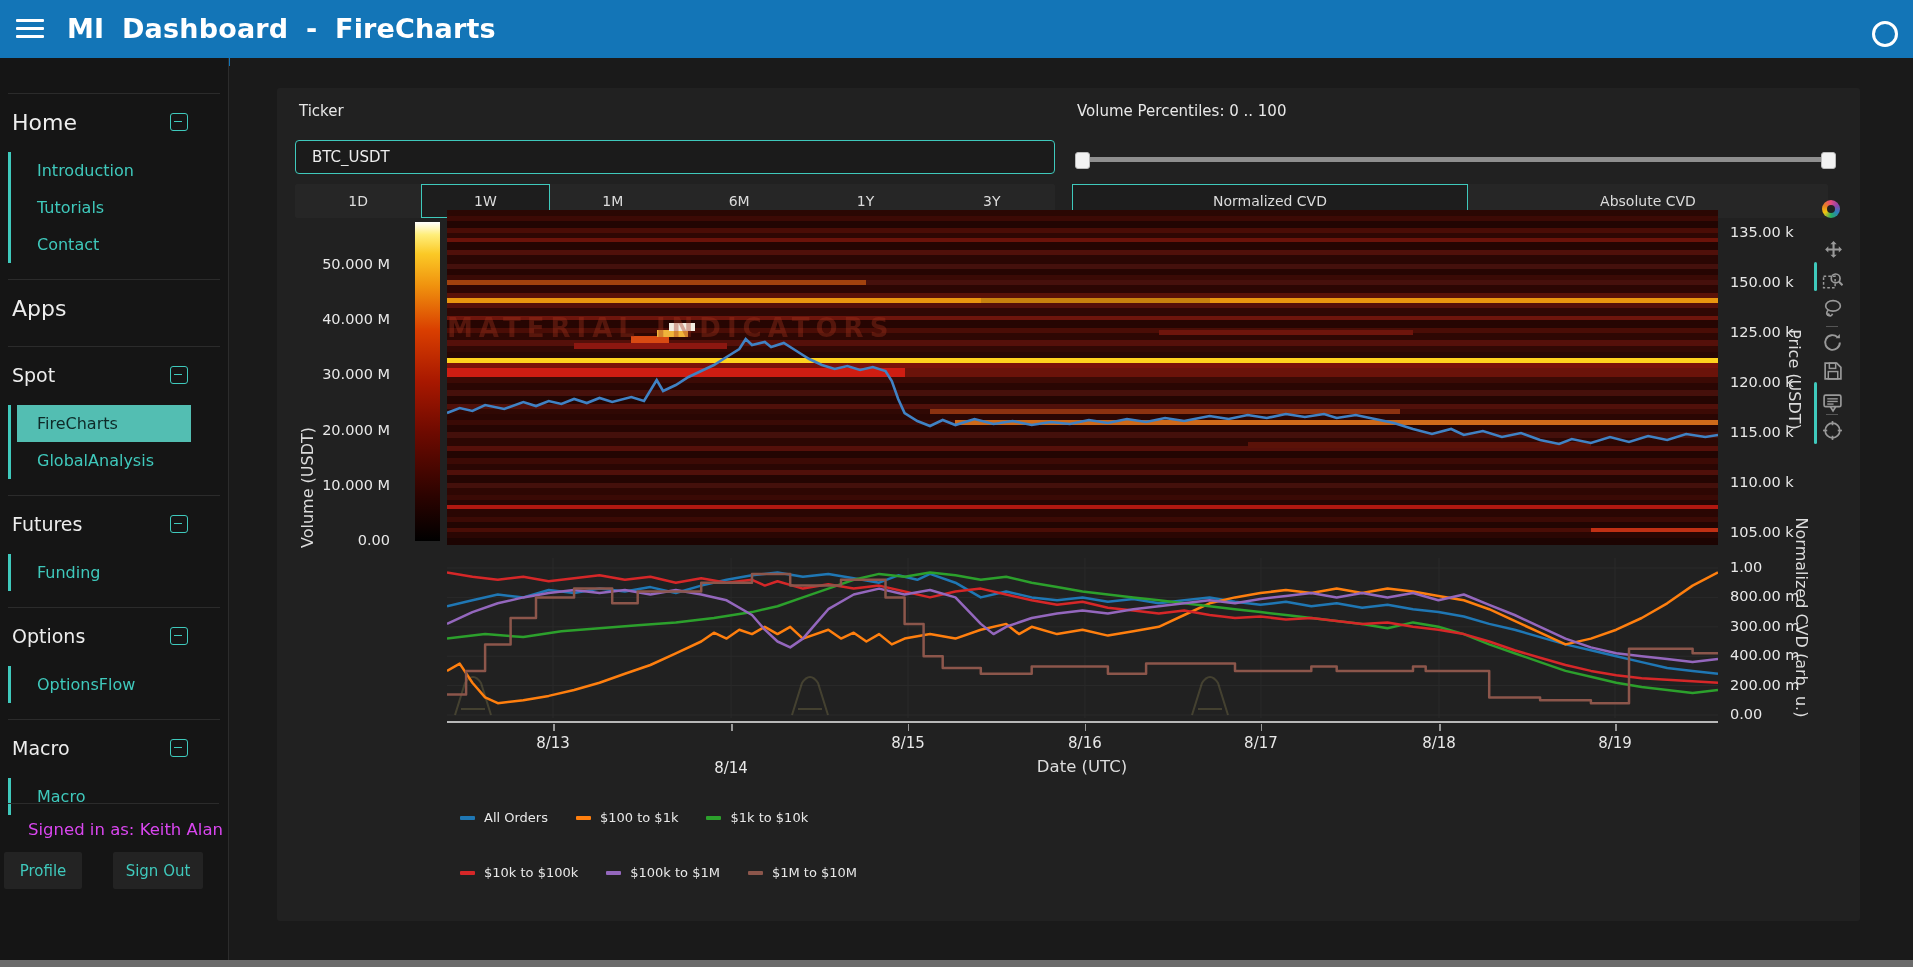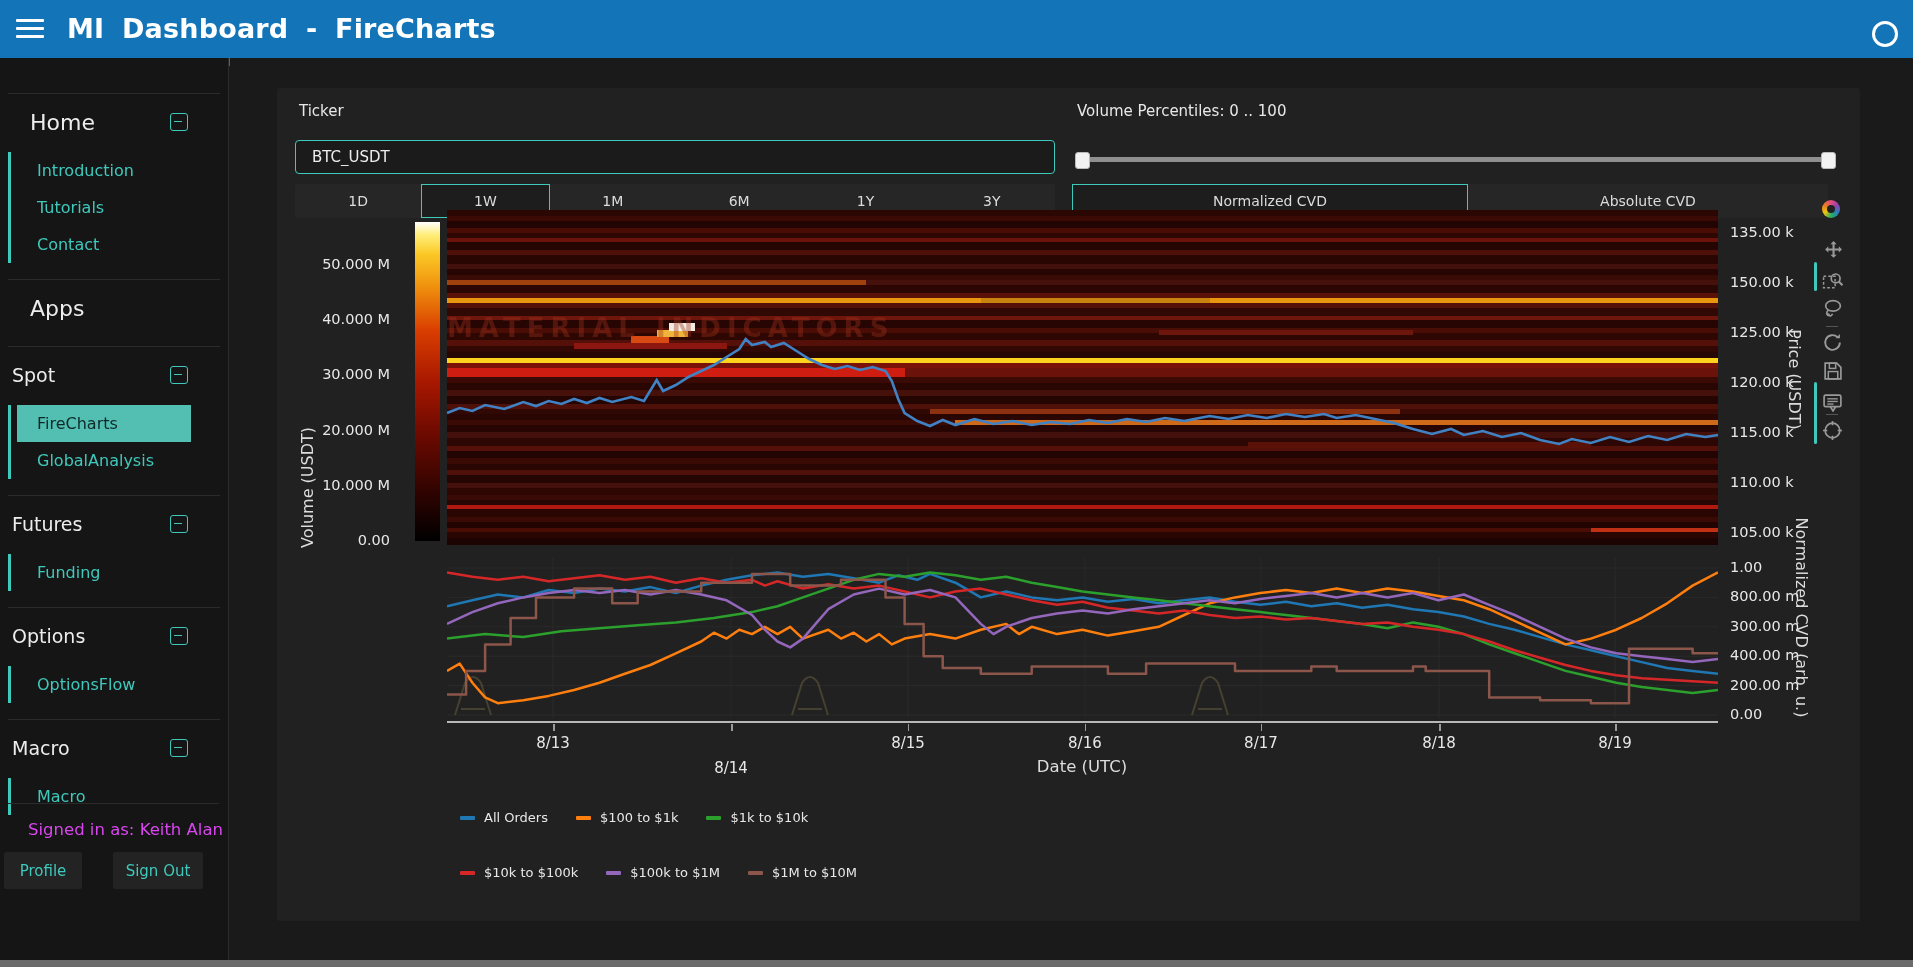--- a/index.html
+++ b/index.html
@@ -9,21 +9,21 @@
   #header{position:absolute;left:0;top:0;width:1913px;height:66px;background:#1375b7;}
   #hamburger{position:absolute;left:16px;top:19px;width:28px;height:20px;cursor:pointer;}
   #hamburger span{display:block;height:3px;background:#fff;margin-bottom:5px;border-radius:1px;}
   #app-title{position:absolute;left:67px;top:13px;font-size:27px;font-weight:600;color:#fff;word-spacing:8px;letter-spacing:.2px;}
   #avatar{position:absolute;left:1872px;top:21px;width:20px;height:20px;border:3px solid #fff;border-radius:50%;}
   
   #sidebar{position:absolute;left:0;top:58px;width:229px;height:902px;background:#151515;border-right:1px solid #2c2c2c;padding-top:35px;box-sizing:border-box;}
   .sb-divider{height:1px;background:#2b2b2b;margin:0 8px;}
   .sb-heading{display:flex;align-items:center;height:56px;padding-left:12px;}
   .sb-heading .hlabel{color:#ededed;font-size:19px;}
-  .sb-heading.big .hlabel{font-size:22px;margin-left:18px;}
+  .sb-heading.big .hlabel{font-size:22px;}
   .collapse-box{margin-left:auto;margin-right:40px;width:16px;height:16px;border:1.5px solid #3fc9bc;border-radius:3px;position:relative;cursor:pointer;}
   .collapse-box::after{content:"";position:absolute;left:3px;top:6.5px;width:8px;height:1.5px;background:#3fc9bc;}
   .sb-items{margin:2px 0 16px 8px;border-left:3px solid #3fc9bc;}
   .sb-item{height:37px;line-height:37px;margin-left:6px;padding-left:20px;width:154px;font-size:16px;color:#3fc9bc;cursor:pointer;}
   .sb-item.active{background:#53beb2;color:#0e2a28;}
   #sb-footer-divider{position:absolute;left:8px;right:9px;top:745px;height:1px;background:#2b2b2b;}
   #signed-in{position:absolute;left:28px;top:762px;font-size:16.5px;color:#d946ef;}
   .sb-btn{position:absolute;top:794px;height:37px;background:#232323;color:#3fc9bc;font-size:15px;border:none;border-radius:2px;cursor:pointer;font-family:inherit;}
   #profile-btn{left:4px;width:78px;}
   #signout-btn{left:113px;width:90px;}

